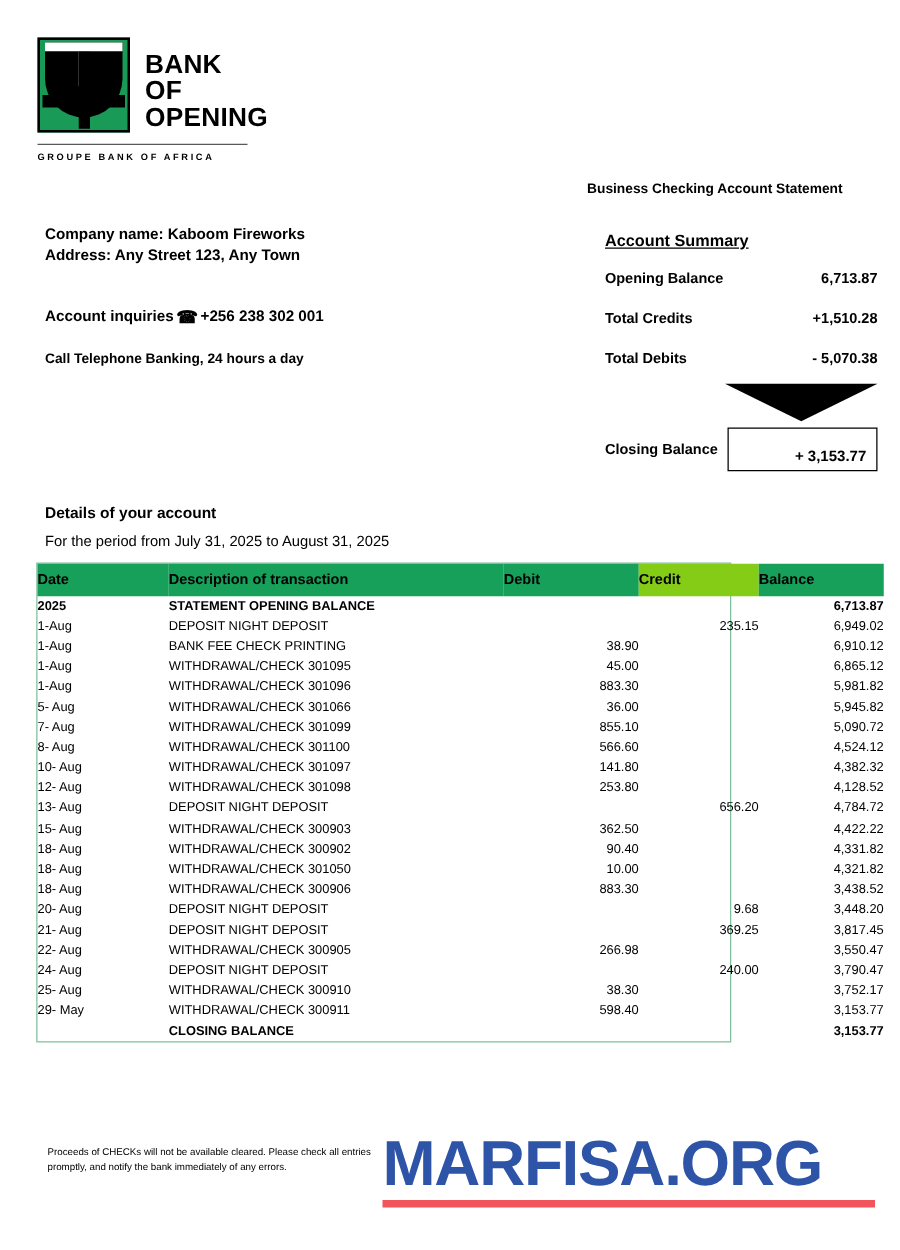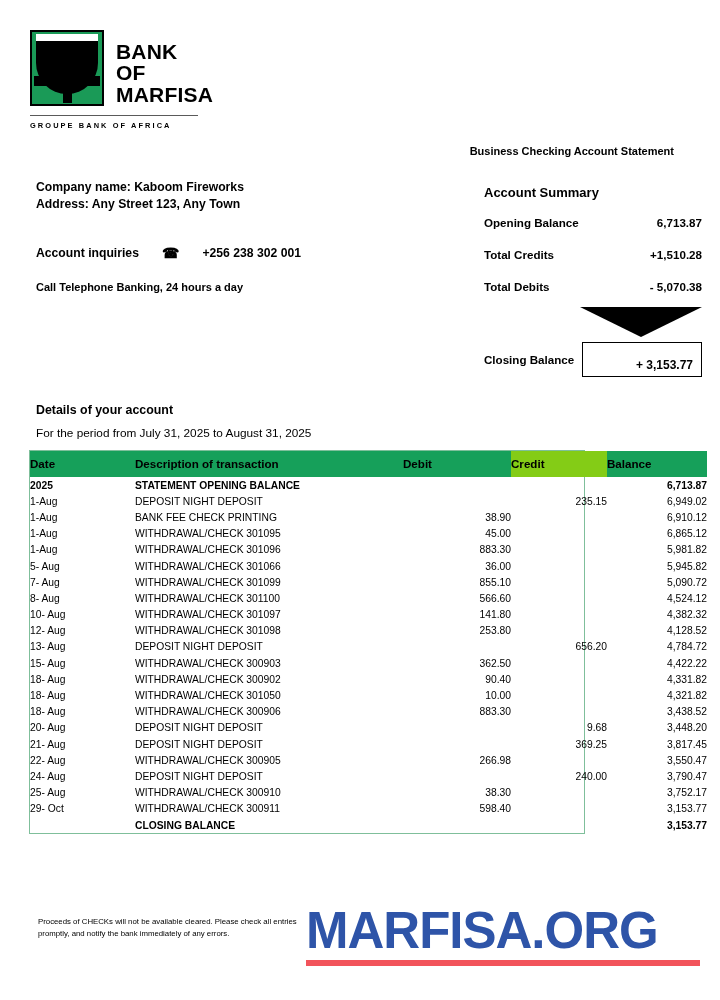--- a/index.html
+++ b/index.html
@@ -127,21 +127,21 @@
     line-height: 1.38;
   }
   .inquiries {
     position: absolute;
     left: 36px;
     top: 246px;
     font-size: 12.2px;
     font-weight: bold;
     display: flex;
     align-items: center;
-    gap: 23px;
+    gap: 2px;
   }
   .phone-glyph {
     font-size: 14px;
     line-height: 1;
   }
   .telbank {
     position: absolute;
     left: 36px;
     top: 281px;
     font-size: 11px;
@@ -152,20 +152,21 @@
   .summary {
     position: absolute;
     left: 484px;
     top: 185px;
     width: 218px;
   }
   .summary-title {
     font-size: 13px;
     font-weight: bold;
     margin-bottom: 16px;
+    text-decoration: underline;
   }
   .sum-row {
     display: flex;
     justify-content: space-between;
     align-items: baseline;
     font-size: 11.6px;
     font-weight: bold;
     margin-bottom: 19px;
   }
   .sum-val { text-align: right; }
@@ -305,21 +306,21 @@
     <div class="logo-mark" style="background: rgb(26, 154, 87);">
       <div class="logo-bowl"></div>
       <div class="logo-topbar"></div>
       <div class="logo-stem-white"></div>
       <div class="logo-stem"></div>
       <div class="logo-cross"></div>
     </div>
     <div class="logo-words">
       <div>BANK</div>
       <div>OF</div>
-      <div>MARFISA</div>
+      <div>OPENING</div>
     </div>
   </div>
   <div class="logo-rule"></div>
   <div class="logo-tag">GROUPE BANK OF AFRICA</div>
 </div>
 
 <div class="doc-title">Business Checking Account Statement</div>
 
 <div class="cust-block">
   <div>Company name: Kaboom Fireworks</div>
@@ -509,21 +510,21 @@
           <td class="d-bal">3,790.47</td>
         </tr>
         <tr>
           <td class="d-date">25- Aug</td>
           <td class="d-desc">WITHDRAWAL/CHECK 300910</td>
           <td class="d-debit">38.30</td>
           <td class="d-credit"></td>
           <td class="d-bal">3,752.17</td>
         </tr>
         <tr>
-          <td class="d-date">29- Oct</td>
+          <td class="d-date">29- May</td>
           <td class="d-desc">WITHDRAWAL/CHECK 300911</td>
           <td class="d-debit">598.40</td>
           <td class="d-credit"></td>
           <td class="d-bal">3,153.77</td>
         </tr>
         <tr class="bold-row last-row">
           <td class="d-date"></td>
           <td class="d-desc">CLOSING BALANCE</td>
           <td class="d-debit"></td>
           <td class="d-credit"></td>

